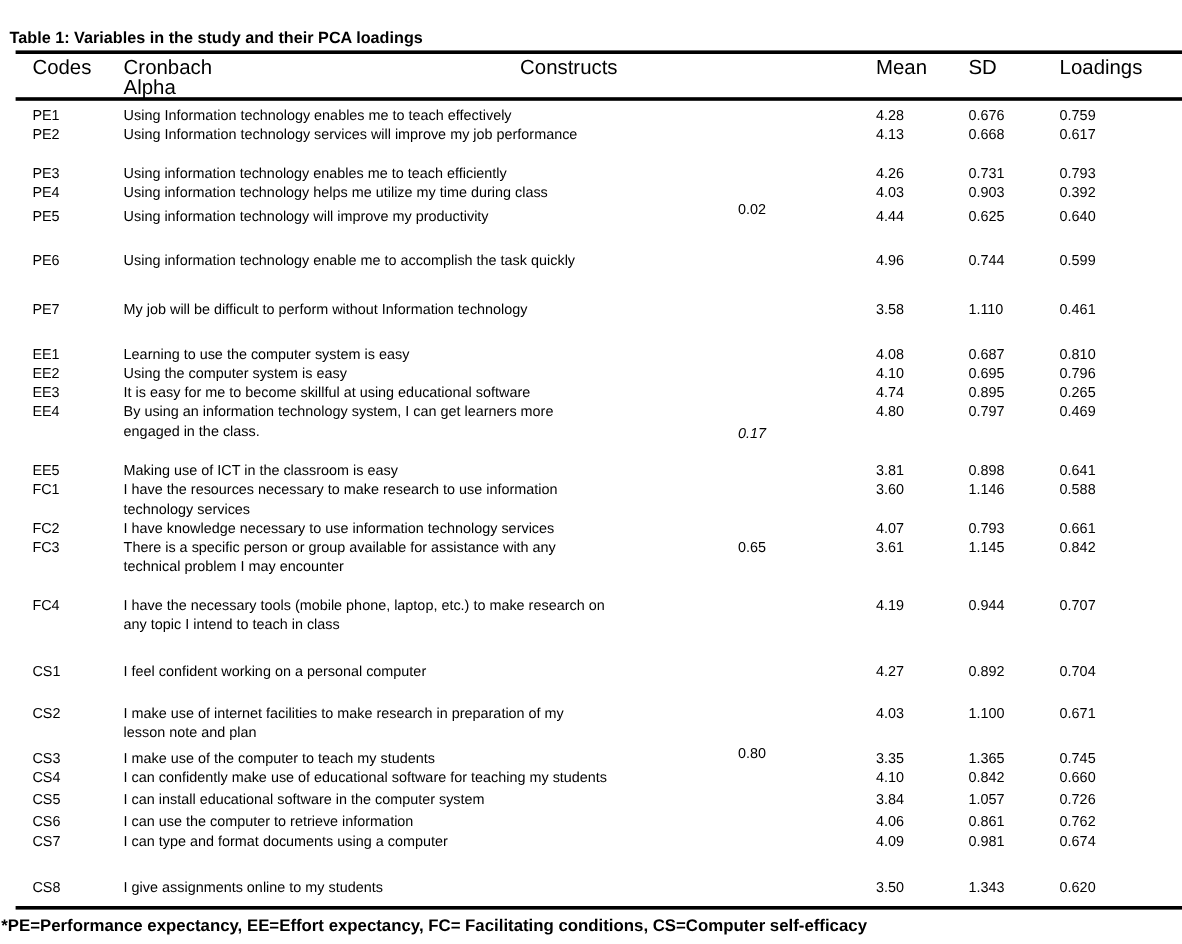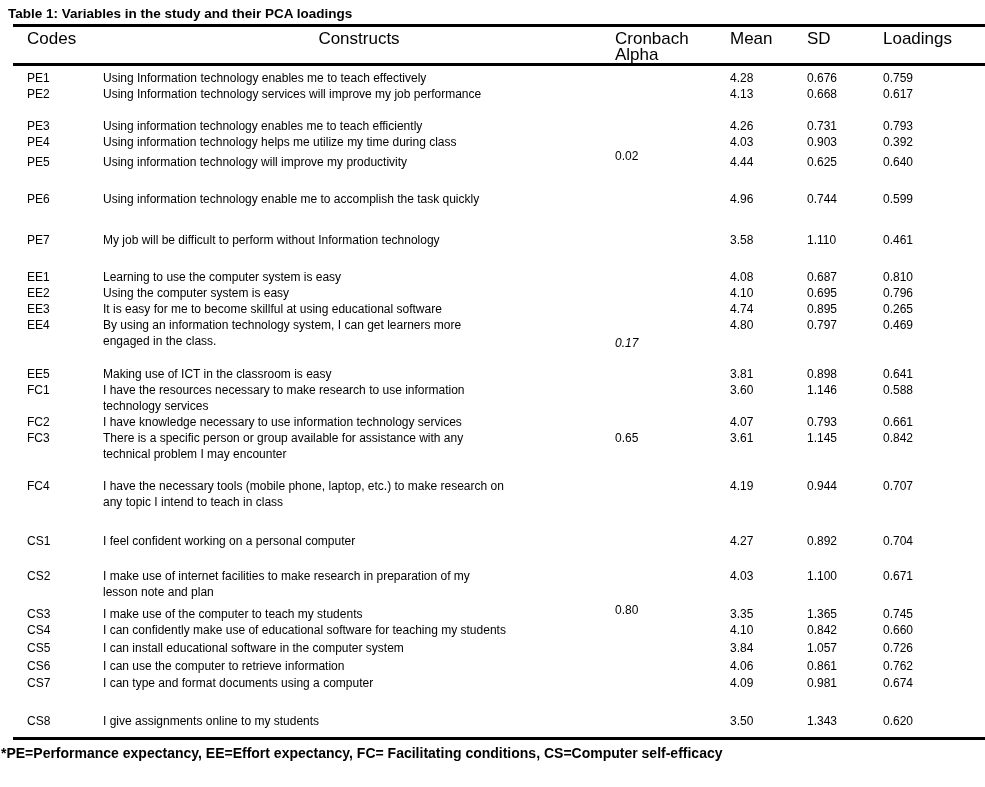--- a/index.html
+++ b/index.html
@@ -12,21 +12,21 @@
     width: 985px;
     height: 787px;
     background: #ffffff;
     color: #000000;
     font-family: "Liberation Sans", sans-serif;
     overflow: hidden;
   }
   .title {
     font-size: 13.5px;
     font-weight: bold;
-    padding: 6px 0 0 8px;
+    padding: 24px 0 0 8px;
     height: 18px;
     line-height: 16px;
   }
   .rule {
     height: 3px;
     background: #000000;
     margin-left: 13px;
     width: 972px;
   }
   .hrow {
@@ -88,23 +88,23 @@
 </head>
 <body>
 
 <div class="page">
   <div class="title">Table 1: Variables in the study and their PCA loadings</div>
 
   <div class="rule"></div>
 
   <div class="hrow">
     <div class="cell c-code">Codes</div>
-    <div class="cell c-construct c-center">Constructs</div>
     <div class="cell c-cron pre">Cronbach
 Alpha</div>
+    <div class="cell c-construct c-center">Constructs</div>
     <div class="cell c-mean">Mean</div>
     <div class="cell c-sd">SD</div>
     <div class="cell c-load">Loadings</div>
   </div>
 
   <div class="rule"></div>
 
   <div class="tbody">
       <div class="trow r-pe1">
     <div class="cell c-code">PE1</div>

